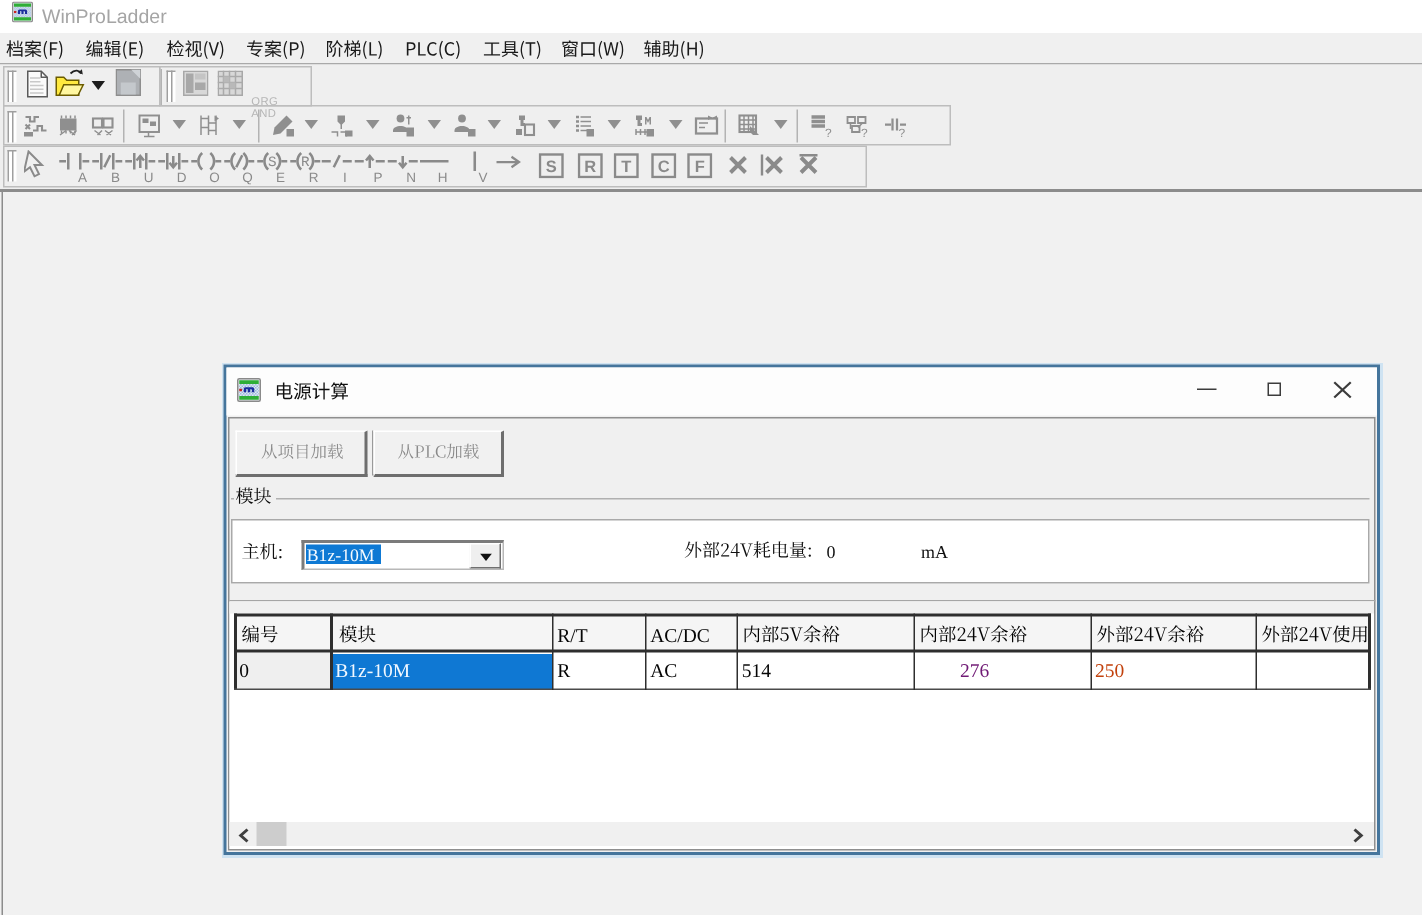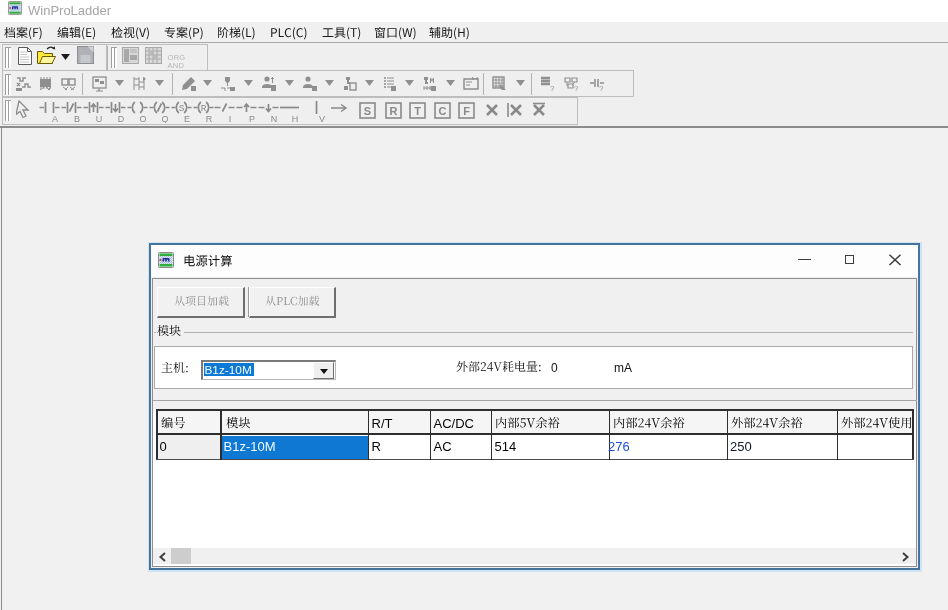--- a/index.html
+++ b/index.html
@@ -1,17 +1,17 @@
 <!DOCTYPE html>
 <html><head><meta charset="utf-8"><style>
 html,body{margin:0;padding:0}
 body{width:948px;height:610px;overflow:hidden;background:#f0f0f0;
      font-family:"Liberation Sans",sans-serif;position:relative}
 .abs{position:absolute}
-.mono{font-family:Liberation Sans, sans-serif}
+.mono{font-family:Liberation Serif, serif}
 </style></head><body>
 
 <div class="abs" style="left:0;top:0;width:948px;height:22px;background:#ffffff"></div>
 <svg class="abs" style="left:8px;top:1px" width="14" height="14" viewBox="0 0 16 16">
     <rect x="0.5" y="0.5" width="15" height="15" fill="#e8ecf0" stroke="#8a8a8a" rx="1"></rect>
     <rect x="1.5" y="1.5" width="13" height="2.6" fill="#2fae37"></rect>
     <rect x="1.5" y="11.9" width="13" height="2.6" fill="#2fae37"></rect>
     <rect x="1.5" y="4.1" width="13" height="7.8" fill="#dfe8f2"></rect>
     <path d="M1.5 4.1h13v7.8h-13z" fill="url(#chk8)"></path>
     <defs>
@@ -90,21 +90,21 @@
 <rect x="2" y="2" width="5" height="13" fill="#a8a8a8"></rect>
 <rect x="8" y="8" width="7" height="5" fill="#a8a8a8"></rect>
 <rect x="8" y="2" width="7" height="4" fill="#c4c4c4"></rect>
 </svg>
 <svg class="abs" style="left:145px;top:47px" width="17" height="17" viewBox="0 0 17 17">
 <rect x="0.5" y="0.5" width="16" height="16" fill="#d8d8d8" stroke="#a8a8a8"></rect>
 <path d="M0 4h17M0 8h17M0 12h17M4 0v17M8 0v17M12 0v17" stroke="#aaaaaa"></path>
 <rect x="4" y="4" width="4" height="4" fill="#b9b9b9"></rect>
     <rect x="8" y="8" width="4" height="4" fill="#b9b9b9"></rect>
 </svg>
-<div class="abs" style="left:167.5px;top:54px;font-size:7.5px;line-height:8px;color:#b5b5b5;letter-spacing:0.3px">ORG<br>AND</div>
+<div class="abs" style="left:167.5px;top:64px;font-size:7.5px;line-height:8px;color:#b5b5b5;letter-spacing:0.3px">ORG<br>AND</div>
 <svg class="abs" style="left:14.5px;top:74.5px" width="18" height="18" viewBox="0 0 18 18">
     <path d="M2 3h3v3h3v-3h3M2 8l3 3M5 8l-3 3" stroke="#8f8f8f" fill="none" stroke-width="1.4"></path>
     <path d="M7 12h3v-3h3v3h3" stroke="#8f8f8f" fill="none" stroke-width="1.4"></path>
     <rect x="1" y="13" width="6" height="3" fill="#8f8f8f"></rect>
   </svg>
 <svg class="abs" style="left:36.5px;top:74.5px" width="18" height="18" viewBox="0 0 18 18">
     <rect x="3" y="4" width="11" height="8" fill="#8f8f8f"></rect>
     <path d="M4 2v2M7 2v2M10 2v2M13 2v2M4 12v2M7 12v2M10 12v2M13 12v2" stroke="#8f8f8f"></path>
     <path d="M3 15l4-3M9 12l4 3M11 15l3-3" stroke="#8f8f8f" fill="none"></path>
   </svg>
@@ -423,21 +423,21 @@
       <path d="M4.4 -10.0Q4.4 -9.8 4.3 -9.8Q4.2 -9.7 4.0 -9.7Q3.5 -7.7 2.7 -6.2Q1.8 -4.7 0.7 -3.7L0.5 -3.8Q1.1 -4.6 1.6 -5.6Q2.2 -6.6 2.6 -7.8Q2.9 -9.0 3.2 -10.3ZM5.6 -8.1 6.1 -8.7 7.0 -7.8Q6.9 -7.7 6.5 -7.7Q6.3 -6.3 5.9 -5.1Q5.5 -3.8 4.9 -2.7Q4.2 -1.6 3.2 -0.7Q2.1 0.3 0.6 0.9L0.5 0.8Q1.8 0.1 2.7 -0.9Q3.6 -1.9 4.2 -3.0Q4.8 -4.2 5.2 -5.5Q5.5 -6.8 5.7 -8.1ZM2.3 -6.0Q3.0 -5.8 3.5 -5.5Q4.0 -5.3 4.3 -5.0Q4.5 -4.7 4.6 -4.4Q4.6 -4.1 4.5 -4.0Q4.5 -3.8 4.3 -3.7Q4.1 -3.7 3.9 -3.9Q3.8 -4.2 3.5 -4.6Q3.2 -5.0 2.8 -5.3Q2.5 -5.7 2.2 -5.9ZM6.1 -8.1V-7.8H3.0L3.1 -8.1ZM8.5 -6.4Q9.5 -6.1 10.2 -5.7Q10.9 -5.3 11.2 -4.9Q11.6 -4.5 11.7 -4.2Q11.9 -3.9 11.8 -3.7Q11.8 -3.4 11.6 -3.4Q11.4 -3.3 11.1 -3.5Q11.0 -3.8 10.7 -4.2Q10.4 -4.6 10.0 -5.0Q9.6 -5.4 9.2 -5.7Q8.8 -6.0 8.4 -6.3ZM9.2 -10.0Q9.1 -9.9 9.0 -9.8Q9.0 -9.7 8.7 -9.7V0.7Q8.7 0.8 8.6 0.8Q8.5 0.9 8.4 0.9Q8.2 1.0 8.1 1.0H7.9V-10.2Z M15.2 -10.3Q15.7 -10.2 16.0 -9.9Q16.3 -9.7 16.5 -9.4Q16.6 -9.2 16.6 -9.0Q16.6 -8.8 16.5 -8.7Q16.4 -8.5 16.2 -8.5Q16.0 -8.5 15.8 -8.7Q15.8 -9.1 15.6 -9.5Q15.3 -10.0 15.1 -10.2ZM18.7 -7.4Q18.6 -7.3 18.5 -7.3Q18.4 -7.2 18.2 -7.2Q18.1 -6.9 17.8 -6.6Q17.6 -6.2 17.3 -5.8Q17.0 -5.4 16.8 -5.1L16.6 -5.1Q16.8 -5.6 16.9 -6.1Q17.1 -6.6 17.2 -7.1Q17.4 -7.6 17.4 -7.9ZM18.7 -6.0Q18.7 -6.0 18.8 -5.9Q18.9 -5.8 19.0 -5.7Q19.2 -5.6 19.4 -5.4Q19.5 -5.3 19.7 -5.1Q19.6 -4.9 19.4 -4.9H13.0L12.9 -5.3H18.1ZM18.3 -9.2Q18.3 -9.2 18.4 -9.1Q18.5 -9.0 18.7 -8.9Q18.8 -8.7 19.0 -8.6Q19.2 -8.5 19.3 -8.3Q19.3 -8.2 19.2 -8.2Q19.1 -8.1 19.0 -8.1H13.2L13.1 -8.5H17.7ZM14.0 -4.0 14.9 -3.7H17.6L18.0 -4.1L18.8 -3.4Q18.8 -3.4 18.7 -3.3Q18.6 -3.3 18.4 -3.2V0.4Q18.4 0.4 18.2 0.5Q18.0 0.6 17.7 0.6H17.6V-3.3H14.7V0.6Q14.7 0.6 14.6 0.7Q14.4 0.8 14.1 0.8H14.0V-3.7ZM14.1 -7.8Q14.6 -7.4 14.9 -7.1Q15.2 -6.7 15.3 -6.4Q15.5 -6.1 15.4 -5.9Q15.4 -5.7 15.3 -5.5Q15.2 -5.4 15.0 -5.4Q14.9 -5.4 14.7 -5.5Q14.7 -5.9 14.6 -6.3Q14.4 -6.7 14.3 -7.0Q14.1 -7.4 13.9 -7.7ZM18.0 -0.6V-0.2H14.4V-0.6ZM20.0 -9.8 20.9 -9.3H20.8V0.7Q20.8 0.7 20.7 0.8Q20.6 0.9 20.5 0.9Q20.3 1.0 20.1 1.0H20.0V-9.3ZM23.4 -9.3V-9.0H20.4V-9.3ZM22.8 -9.3 23.3 -9.8 24.2 -8.9Q24.1 -8.8 23.7 -8.8Q23.5 -8.5 23.3 -8.0Q23.1 -7.6 22.8 -7.2Q22.6 -6.7 22.3 -6.3Q22.1 -5.9 21.8 -5.6Q22.6 -5.1 23.1 -4.5Q23.5 -4.0 23.7 -3.5Q23.9 -2.9 23.9 -2.4Q23.9 -1.5 23.5 -1.1Q23.1 -0.6 22.1 -0.6Q22.1 -0.8 22.1 -1.0Q22.0 -1.1 21.9 -1.2Q21.8 -1.3 21.6 -1.3Q21.4 -1.4 21.2 -1.4V-1.6Q21.4 -1.6 21.8 -1.6Q22.2 -1.6 22.4 -1.6Q22.6 -1.6 22.7 -1.7Q22.9 -1.8 23.0 -2.0Q23.1 -2.2 23.1 -2.6Q23.1 -3.3 22.7 -4.1Q22.4 -4.8 21.5 -5.6Q21.7 -5.9 21.9 -6.4Q22.1 -6.9 22.3 -7.4Q22.4 -7.9 22.6 -8.5Q22.8 -9.0 22.9 -9.3Z M25.4 0.0V-0.7Q26.0 -1.4 26.6 -2.1Q27.2 -2.8 27.6 -3.3Q28.3 -4.1 28.7 -4.7Q29.1 -5.3 29.3 -5.8Q29.5 -6.3 29.5 -6.8Q29.5 -7.8 29.0 -8.3Q28.5 -8.8 27.7 -8.8Q27.4 -8.8 27.0 -8.7Q26.7 -8.6 26.3 -8.3L26.8 -8.7L26.5 -7.5Q26.4 -7.1 26.3 -7.0Q26.1 -6.9 25.9 -6.9Q25.7 -6.9 25.6 -7.0Q25.4 -7.1 25.4 -7.2Q25.5 -7.9 25.9 -8.3Q26.3 -8.7 26.8 -8.9Q27.4 -9.1 28.0 -9.1Q29.3 -9.1 29.9 -8.5Q30.5 -7.9 30.5 -6.8Q30.5 -6.2 30.2 -5.7Q30.0 -5.2 29.4 -4.5Q28.8 -3.8 27.9 -2.9Q27.7 -2.7 27.4 -2.3Q27.1 -2.0 26.7 -1.5Q26.3 -1.1 25.9 -0.7L26.0 -1.0V-0.9H30.9V0.0Z M35.6 0.2V-2.6V-2.8V-8.4H35.5L35.9 -8.6L34.1 -5.7L32.3 -2.8L32.4 -3.2V-3.1H38.0V-2.4H31.9V-2.9L35.9 -9.1H36.6V0.2Z M42.4 0.1 39.3 -9.0H40.4L43.1 -0.9H42.9L42.9 -1.1L45.5 -9.0H46.0L43.0 0.1ZM38.4 -8.6V-9.0H42.0V-8.6L40.2 -8.4H40.0ZM44.0 -8.6V-9.0H47.0V-8.6L45.7 -8.4H45.4Z M48.1 -4.0H56.8L57.4 -4.8Q57.4 -4.8 57.5 -4.7Q57.6 -4.6 57.7 -4.5Q57.9 -4.3 58.1 -4.2Q58.3 -4.0 58.5 -3.9Q58.4 -3.7 58.1 -3.7H48.2ZM50.0 -6.1H54.9L55.4 -6.8Q55.4 -6.8 55.5 -6.8Q55.6 -6.7 55.8 -6.5Q56.0 -6.4 56.1 -6.3Q56.3 -6.1 56.5 -6.0Q56.4 -5.8 56.1 -5.8H50.1ZM50.5 -3.0 51.6 -2.4Q51.6 -2.3 51.5 -2.3Q51.4 -2.2 51.1 -2.3Q50.8 -1.8 50.3 -1.3Q49.7 -0.9 49.1 -0.4Q48.4 0.0 47.7 0.4L47.6 0.2Q48.2 -0.2 48.7 -0.8Q49.3 -1.3 49.8 -1.9Q50.2 -2.5 50.5 -3.0ZM55.0 -2.8Q56.0 -2.5 56.7 -2.1Q57.3 -1.7 57.7 -1.3Q58.1 -1.0 58.2 -0.6Q58.3 -0.3 58.3 -0.1Q58.2 0.2 58.0 0.2Q57.8 0.3 57.6 0.2Q57.4 -0.3 56.9 -0.8Q56.5 -1.4 56.0 -1.8Q55.4 -2.3 54.9 -2.6ZM52.8 -6.1H53.6V-0.2Q53.6 0.1 53.5 0.3Q53.4 0.6 53.1 0.7Q52.9 0.9 52.3 1.0Q52.2 0.8 52.2 0.6Q52.1 0.5 52.0 0.4Q51.8 0.3 51.6 0.2Q51.3 0.1 50.8 0.1V-0.1Q50.8 -0.1 51.0 -0.1Q51.2 -0.1 51.5 -0.1Q51.8 -0.0 52.1 -0.0Q52.4 -0.0 52.5 -0.0Q52.7 -0.0 52.7 -0.1Q52.8 -0.1 52.8 -0.3ZM53.5 -9.6Q53.0 -9.0 52.4 -8.4Q51.7 -7.8 51.0 -7.2Q50.2 -6.5 49.3 -6.0Q48.5 -5.5 47.6 -5.2L47.5 -5.3Q48.3 -5.7 49.1 -6.3Q49.9 -6.9 50.6 -7.6Q51.4 -8.3 51.9 -9.1Q52.5 -9.8 52.7 -10.4L54.2 -10.0Q54.2 -9.9 54.1 -9.9Q53.9 -9.8 53.7 -9.8Q54.1 -9.3 54.7 -8.8Q55.3 -8.3 56.0 -7.9Q56.7 -7.4 57.4 -7.1Q58.2 -6.7 59.0 -6.4L59.0 -6.3Q58.8 -6.2 58.6 -6.1Q58.5 -6.0 58.4 -5.9Q58.3 -5.7 58.2 -5.6Q57.2 -6.0 56.3 -6.7Q55.4 -7.3 54.7 -8.1Q53.9 -8.8 53.5 -9.6Z M68.9 -3.6 69.4 -4.1 70.3 -3.4Q70.3 -3.3 70.2 -3.2Q70.0 -3.2 69.8 -3.1V0.6Q69.8 0.6 69.7 0.7Q69.6 0.7 69.5 0.8Q69.3 0.8 69.2 0.8H69.1V-3.6ZM66.0 0.7Q66.0 0.7 65.9 0.7Q65.8 0.8 65.6 0.9Q65.5 0.9 65.3 0.9H65.2V-3.6V-4.0L66.0 -3.6H69.4V-3.3H66.0ZM67.8 -7.5Q68.2 -6.8 68.7 -6.1Q69.3 -5.5 70.0 -4.9Q70.8 -4.4 71.4 -4.1L71.4 -3.9Q71.2 -3.9 71.0 -3.7Q70.8 -3.6 70.7 -3.3Q70.1 -3.8 69.5 -4.4Q68.9 -5.0 68.4 -5.8Q67.9 -6.5 67.6 -7.3ZM67.9 -7.4Q67.5 -6.6 67.0 -5.8Q66.5 -5.1 65.8 -4.3Q65.2 -3.6 64.3 -3.1L64.2 -3.3Q64.7 -3.7 65.1 -4.3Q65.6 -4.9 66.0 -5.5Q66.3 -6.2 66.6 -6.8Q66.9 -7.5 67.1 -8.0L68.4 -7.6Q68.3 -7.5 68.2 -7.4Q68.1 -7.4 67.9 -7.4ZM68.5 -10.2Q69.2 -9.8 69.7 -9.4Q70.2 -9.0 70.5 -8.6Q70.7 -8.2 70.8 -7.9Q70.8 -7.6 70.7 -7.4Q70.7 -7.2 70.5 -7.1Q70.3 -7.1 70.1 -7.3Q70.0 -7.7 69.7 -8.2Q69.4 -8.8 69.1 -9.3Q68.7 -9.8 68.3 -10.1ZM67.3 -9.7Q67.2 -9.7 67.1 -9.6Q67.0 -9.5 66.8 -9.5Q66.4 -8.7 65.8 -8.0Q65.2 -7.3 64.6 -6.8L64.4 -7.0Q64.9 -7.5 65.4 -8.4Q65.8 -9.3 66.1 -10.2ZM69.4 -0.3V0.0H65.6V-0.3ZM64.7 -5.3Q64.6 -5.3 64.5 -5.2Q64.4 -5.2 64.2 -5.2Q64.0 -4.9 63.6 -4.7Q63.3 -4.4 63.0 -4.2L62.8 -4.3Q63.1 -4.6 63.3 -5.0Q63.6 -5.5 63.9 -5.9ZM61.2 -10.3Q61.9 -10.1 62.2 -9.8Q62.6 -9.6 62.8 -9.3Q62.9 -9.0 63.0 -8.8Q63.0 -8.6 62.9 -8.4Q62.8 -8.3 62.6 -8.3Q62.4 -8.3 62.2 -8.4Q62.1 -8.7 62.0 -9.0Q61.8 -9.4 61.6 -9.7Q61.3 -10.0 61.1 -10.2ZM62.5 0.7Q62.5 0.7 62.4 0.8Q62.3 0.8 62.2 0.9Q62.0 0.9 61.8 0.9H61.7V-4.6L62.5 -5.3ZM62.4 -4.6Q63.0 -4.4 63.4 -4.1Q63.8 -3.8 64.0 -3.5Q64.2 -3.3 64.2 -3.0Q64.2 -2.8 64.1 -2.7Q64.0 -2.5 63.9 -2.5Q63.7 -2.5 63.5 -2.6Q63.5 -2.9 63.2 -3.3Q63.0 -3.6 62.8 -4.0Q62.5 -4.3 62.3 -4.5ZM63.0 -7.7 63.5 -8.2 64.4 -7.4Q64.4 -7.3 64.2 -7.3Q64.1 -7.3 63.9 -7.2Q63.5 -6.4 62.9 -5.6Q62.3 -4.7 61.5 -3.9Q60.7 -3.2 59.9 -2.6L59.7 -2.7Q60.3 -3.2 60.8 -3.8Q61.3 -4.4 61.8 -5.1Q62.2 -5.8 62.6 -6.5Q63.0 -7.1 63.2 -7.7ZM63.7 -7.7V-7.4H60.1L59.9 -7.7Z" fill="#050505"></path>
     </svg></div>
 <div style="position:absolute;left:840.5px;top:414.6px;width:73.7px;height:16.0px"><svg width="73.7" height="16.0" viewBox="0 -12.3 73.7 16.0">
       <path d="M4.4 -10.0Q4.4 -9.8 4.3 -9.8Q4.2 -9.7 4.0 -9.7Q3.5 -7.7 2.7 -6.2Q1.8 -4.7 0.7 -3.7L0.5 -3.8Q1.1 -4.6 1.6 -5.6Q2.2 -6.6 2.6 -7.8Q2.9 -9.0 3.2 -10.3ZM5.6 -8.1 6.1 -8.7 7.0 -7.8Q6.9 -7.7 6.5 -7.7Q6.3 -6.3 5.9 -5.1Q5.5 -3.8 4.9 -2.7Q4.2 -1.6 3.2 -0.7Q2.1 0.3 0.6 0.9L0.5 0.8Q1.8 0.1 2.7 -0.9Q3.6 -1.9 4.2 -3.0Q4.8 -4.2 5.2 -5.5Q5.5 -6.8 5.7 -8.1ZM2.3 -6.0Q3.0 -5.8 3.5 -5.5Q4.0 -5.3 4.3 -5.0Q4.5 -4.7 4.6 -4.4Q4.6 -4.1 4.5 -4.0Q4.5 -3.8 4.3 -3.7Q4.1 -3.7 3.9 -3.9Q3.8 -4.2 3.5 -4.6Q3.2 -5.0 2.8 -5.3Q2.5 -5.7 2.2 -5.9ZM6.1 -8.1V-7.8H3.0L3.1 -8.1ZM8.5 -6.4Q9.5 -6.1 10.2 -5.7Q10.9 -5.3 11.2 -4.9Q11.6 -4.5 11.7 -4.2Q11.9 -3.9 11.8 -3.7Q11.8 -3.4 11.6 -3.4Q11.4 -3.3 11.1 -3.5Q11.0 -3.8 10.7 -4.2Q10.4 -4.6 10.0 -5.0Q9.6 -5.4 9.2 -5.7Q8.8 -6.0 8.4 -6.3ZM9.2 -10.0Q9.1 -9.9 9.0 -9.8Q9.0 -9.7 8.7 -9.7V0.7Q8.7 0.8 8.6 0.8Q8.5 0.9 8.4 0.9Q8.2 1.0 8.1 1.0H7.9V-10.2Z M15.2 -10.3Q15.7 -10.2 16.0 -9.9Q16.3 -9.7 16.5 -9.4Q16.6 -9.2 16.6 -9.0Q16.6 -8.8 16.5 -8.7Q16.4 -8.5 16.2 -8.5Q16.0 -8.5 15.8 -8.7Q15.8 -9.1 15.6 -9.5Q15.3 -10.0 15.1 -10.2ZM18.7 -7.4Q18.6 -7.3 18.5 -7.3Q18.4 -7.2 18.2 -7.2Q18.1 -6.9 17.8 -6.6Q17.6 -6.2 17.3 -5.8Q17.0 -5.4 16.8 -5.1L16.6 -5.1Q16.8 -5.6 16.9 -6.1Q17.1 -6.6 17.2 -7.1Q17.4 -7.6 17.4 -7.9ZM18.7 -6.0Q18.7 -6.0 18.8 -5.9Q18.9 -5.8 19.0 -5.7Q19.2 -5.6 19.4 -5.4Q19.5 -5.3 19.7 -5.1Q19.6 -4.9 19.4 -4.9H13.0L12.9 -5.3H18.1ZM18.3 -9.2Q18.3 -9.2 18.4 -9.1Q18.5 -9.0 18.7 -8.9Q18.8 -8.7 19.0 -8.6Q19.2 -8.5 19.3 -8.3Q19.3 -8.2 19.2 -8.2Q19.1 -8.1 19.0 -8.1H13.2L13.1 -8.5H17.7ZM14.0 -4.0 14.9 -3.7H17.6L18.0 -4.1L18.8 -3.4Q18.8 -3.4 18.7 -3.3Q18.6 -3.3 18.4 -3.2V0.4Q18.4 0.4 18.2 0.5Q18.0 0.6 17.7 0.6H17.6V-3.3H14.7V0.6Q14.7 0.6 14.6 0.7Q14.4 0.8 14.1 0.8H14.0V-3.7ZM14.1 -7.8Q14.6 -7.4 14.9 -7.1Q15.2 -6.7 15.3 -6.4Q15.5 -6.1 15.4 -5.9Q15.4 -5.7 15.3 -5.5Q15.2 -5.4 15.0 -5.4Q14.9 -5.4 14.7 -5.5Q14.7 -5.9 14.6 -6.3Q14.4 -6.7 14.3 -7.0Q14.1 -7.4 13.9 -7.7ZM18.0 -0.6V-0.2H14.4V-0.6ZM20.0 -9.8 20.9 -9.3H20.8V0.7Q20.8 0.7 20.7 0.8Q20.6 0.9 20.5 0.9Q20.3 1.0 20.1 1.0H20.0V-9.3ZM23.4 -9.3V-9.0H20.4V-9.3ZM22.8 -9.3 23.3 -9.8 24.2 -8.9Q24.1 -8.8 23.7 -8.8Q23.5 -8.5 23.3 -8.0Q23.1 -7.6 22.8 -7.2Q22.6 -6.7 22.3 -6.3Q22.1 -5.9 21.8 -5.6Q22.6 -5.1 23.1 -4.5Q23.5 -4.0 23.7 -3.5Q23.9 -2.9 23.9 -2.4Q23.9 -1.5 23.5 -1.1Q23.1 -0.6 22.1 -0.6Q22.1 -0.8 22.1 -1.0Q22.0 -1.1 21.9 -1.2Q21.8 -1.3 21.6 -1.3Q21.4 -1.4 21.2 -1.4V-1.6Q21.4 -1.6 21.8 -1.6Q22.2 -1.6 22.4 -1.6Q22.6 -1.6 22.7 -1.7Q22.9 -1.8 23.0 -2.0Q23.1 -2.2 23.1 -2.6Q23.1 -3.3 22.7 -4.1Q22.4 -4.8 21.5 -5.6Q21.7 -5.9 21.9 -6.4Q22.1 -6.9 22.3 -7.4Q22.4 -7.9 22.6 -8.5Q22.8 -9.0 22.9 -9.3Z M25.4 0.0V-0.7Q26.0 -1.4 26.6 -2.1Q27.2 -2.8 27.6 -3.3Q28.3 -4.1 28.7 -4.7Q29.1 -5.3 29.3 -5.8Q29.5 -6.3 29.5 -6.8Q29.5 -7.8 29.0 -8.3Q28.5 -8.8 27.7 -8.8Q27.4 -8.8 27.0 -8.7Q26.7 -8.6 26.3 -8.3L26.8 -8.7L26.5 -7.5Q26.4 -7.1 26.3 -7.0Q26.1 -6.9 25.9 -6.9Q25.7 -6.9 25.6 -7.0Q25.4 -7.1 25.4 -7.2Q25.5 -7.9 25.9 -8.3Q26.3 -8.7 26.8 -8.9Q27.4 -9.1 28.0 -9.1Q29.3 -9.1 29.9 -8.5Q30.5 -7.9 30.5 -6.8Q30.5 -6.2 30.2 -5.7Q30.0 -5.2 29.4 -4.5Q28.8 -3.8 27.9 -2.9Q27.7 -2.7 27.4 -2.3Q27.1 -2.0 26.7 -1.5Q26.3 -1.1 25.9 -0.7L26.0 -1.0V-0.9H30.9V0.0Z M35.6 0.2V-2.6V-2.8V-8.4H35.5L35.9 -8.6L34.1 -5.7L32.3 -2.8L32.4 -3.2V-3.1H38.0V-2.4H31.9V-2.9L35.9 -9.1H36.6V0.2Z M42.4 0.1 39.3 -9.0H40.4L43.1 -0.9H42.9L42.9 -1.1L45.5 -9.0H46.0L43.0 0.1ZM38.4 -8.6V-9.0H42.0V-8.6L40.2 -8.4H40.0ZM44.0 -8.6V-9.0H47.0V-8.6L45.7 -8.4H45.4Z M51.0 -8.6H57.2L57.8 -9.3Q57.8 -9.3 57.9 -9.2Q58.0 -9.2 58.2 -9.0Q58.4 -8.9 58.6 -8.7Q58.7 -8.6 58.9 -8.4Q58.9 -8.3 58.8 -8.3Q58.7 -8.2 58.6 -8.2H51.0ZM51.9 -4.3H57.6V-3.9H51.9ZM57.3 -6.9H57.2L57.6 -7.4L58.6 -6.6Q58.5 -6.5 58.4 -6.5Q58.3 -6.4 58.1 -6.3V-3.5Q58.1 -3.5 58.0 -3.4Q57.8 -3.4 57.7 -3.3Q57.5 -3.3 57.4 -3.3H57.3ZM51.4 -6.9V-7.2L52.3 -6.9H57.6V-6.5H52.2V-3.5Q52.2 -3.4 52.1 -3.4Q52.0 -3.3 51.8 -3.3Q51.7 -3.2 51.5 -3.2H51.4ZM52.2 -3.2Q52.7 -2.4 53.3 -1.9Q54.0 -1.3 54.8 -0.9Q55.7 -0.5 56.8 -0.3Q57.8 -0.0 59.0 0.0L59.0 0.2Q58.7 0.2 58.5 0.4Q58.4 0.6 58.3 0.9Q56.7 0.7 55.5 0.2Q54.3 -0.2 53.4 -1.1Q52.6 -1.9 52.0 -3.1ZM54.4 -10.3 55.6 -10.2Q55.6 -10.0 55.5 -9.9Q55.4 -9.9 55.2 -9.8V-4.7Q55.1 -3.7 54.9 -2.8Q54.7 -1.9 54.1 -1.2Q53.6 -0.5 52.6 0.0Q51.7 0.6 50.3 1.0L50.2 0.7Q51.8 0.2 52.7 -0.6Q53.6 -1.3 54.0 -2.4Q54.4 -3.4 54.4 -4.7ZM49.2 -6.7 49.6 -7.2 50.3 -6.9Q50.3 -6.8 50.2 -6.7Q50.1 -6.7 50.0 -6.6V0.7Q50.0 0.7 49.9 0.8Q49.8 0.8 49.6 0.9Q49.5 1.0 49.3 1.0H49.2ZM50.2 -10.3 51.5 -9.9Q51.5 -9.8 51.4 -9.7Q51.2 -9.7 51.0 -9.7Q50.6 -8.5 50.1 -7.5Q49.6 -6.5 49.0 -5.6Q48.4 -4.7 47.7 -4.0L47.5 -4.1Q48.0 -4.9 48.5 -5.9Q49.1 -6.9 49.5 -8.0Q49.9 -9.1 50.2 -10.3Z M61.4 -9.4V-9.5V-9.8L62.4 -9.4H62.2V-5.7Q62.2 -4.9 62.2 -4.0Q62.1 -3.1 61.9 -2.2Q61.7 -1.3 61.2 -0.5Q60.8 0.3 60.0 0.9L59.8 0.8Q60.6 -0.1 60.9 -1.2Q61.2 -2.2 61.3 -3.4Q61.4 -4.5 61.4 -5.7ZM61.9 -6.5H69.5V-6.2H61.9ZM61.9 -9.4H69.6V-9.1H61.9ZM61.8 -3.6H69.5V-3.2H61.8ZM69.1 -9.4H69.0L69.5 -10.0L70.5 -9.1Q70.5 -9.1 70.3 -9.0Q70.2 -8.9 69.9 -8.9V-0.3Q69.9 0.1 69.9 0.3Q69.8 0.5 69.5 0.7Q69.2 0.9 68.6 0.9Q68.6 0.7 68.5 0.6Q68.5 0.4 68.4 0.3Q68.2 0.2 68.0 0.1Q67.7 0.1 67.3 0.0V-0.2Q67.3 -0.2 67.5 -0.2Q67.7 -0.2 67.9 -0.1Q68.2 -0.1 68.5 -0.1Q68.7 -0.1 68.8 -0.1Q69.0 -0.1 69.1 -0.1Q69.1 -0.2 69.1 -0.4ZM65.2 -9.4H66.0V0.6Q66.0 0.6 65.8 0.7Q65.6 0.8 65.3 0.8H65.2Z" fill="#050505"></path>
     </svg></div>
 <div class="abs mono" style="left:159.5px;top:439.6px;width:70px;height:14px;font-size:13px;line-height:14px;color:#050505">0</div>
 <div class="abs mono" style="left:223.5px;top:439.6px;width:70px;height:14px;font-size:13px;line-height:14px;color:#f2f8ff">B1z-10M</div>
 <div class="abs mono" style="left:371.5px;top:439.6px;width:70px;height:14px;font-size:13px;line-height:14px;color:#050505">R</div>
 <div class="abs mono" style="left:433.5px;top:439.6px;width:70px;height:14px;font-size:13px;line-height:14px;color:#050505">AC</div>
 <div class="abs mono" style="left:494.5px;top:439.6px;width:70px;height:14px;font-size:13px;line-height:14px;color:#050505">514</div>
-<div class="abs mono" style="left:608px;top:439.6px;width:70px;height:14px;font-size:13px;line-height:14px;color:#1d4ed8">276</div>
-<div class="abs mono" style="left:730px;top:439.6px;width:70px;height:14px;font-size:13px;line-height:14px;color:#0f172a">250</div>
+<div class="abs mono" style="left:640px;top:439.6px;width:70px;height:14px;font-size:13px;line-height:14px;color:#701a75">276</div>
+<div class="abs mono" style="left:730px;top:439.6px;width:70px;height:14px;font-size:13px;line-height:14px;color:#c2410c">250</div>
 <div class="abs" style="left:153px;top:548px;width:763px;height:16px;background:#f0f0f0"></div>
 <svg class="abs" style="left:158px;top:551.5px" width="9" height="10" viewBox="0 0 9 10">
     <path d="M7 1L2.5 5L7 9" stroke="#3f3f3f" stroke-width="2" fill="none"></path>
   </svg>
 <svg class="abs" style="left:901px;top:551.5px" width="9" height="10" viewBox="0 0 9 10">
     <path d="M2 1l4.5 4L2 9" stroke="#3f3f3f" stroke-width="2" fill="none"></path>
   </svg>
 <div class="abs" style="left:171px;top:548px;width:19.5px;height:16px;background:#cdcdcd"></div>
 </body></html>

